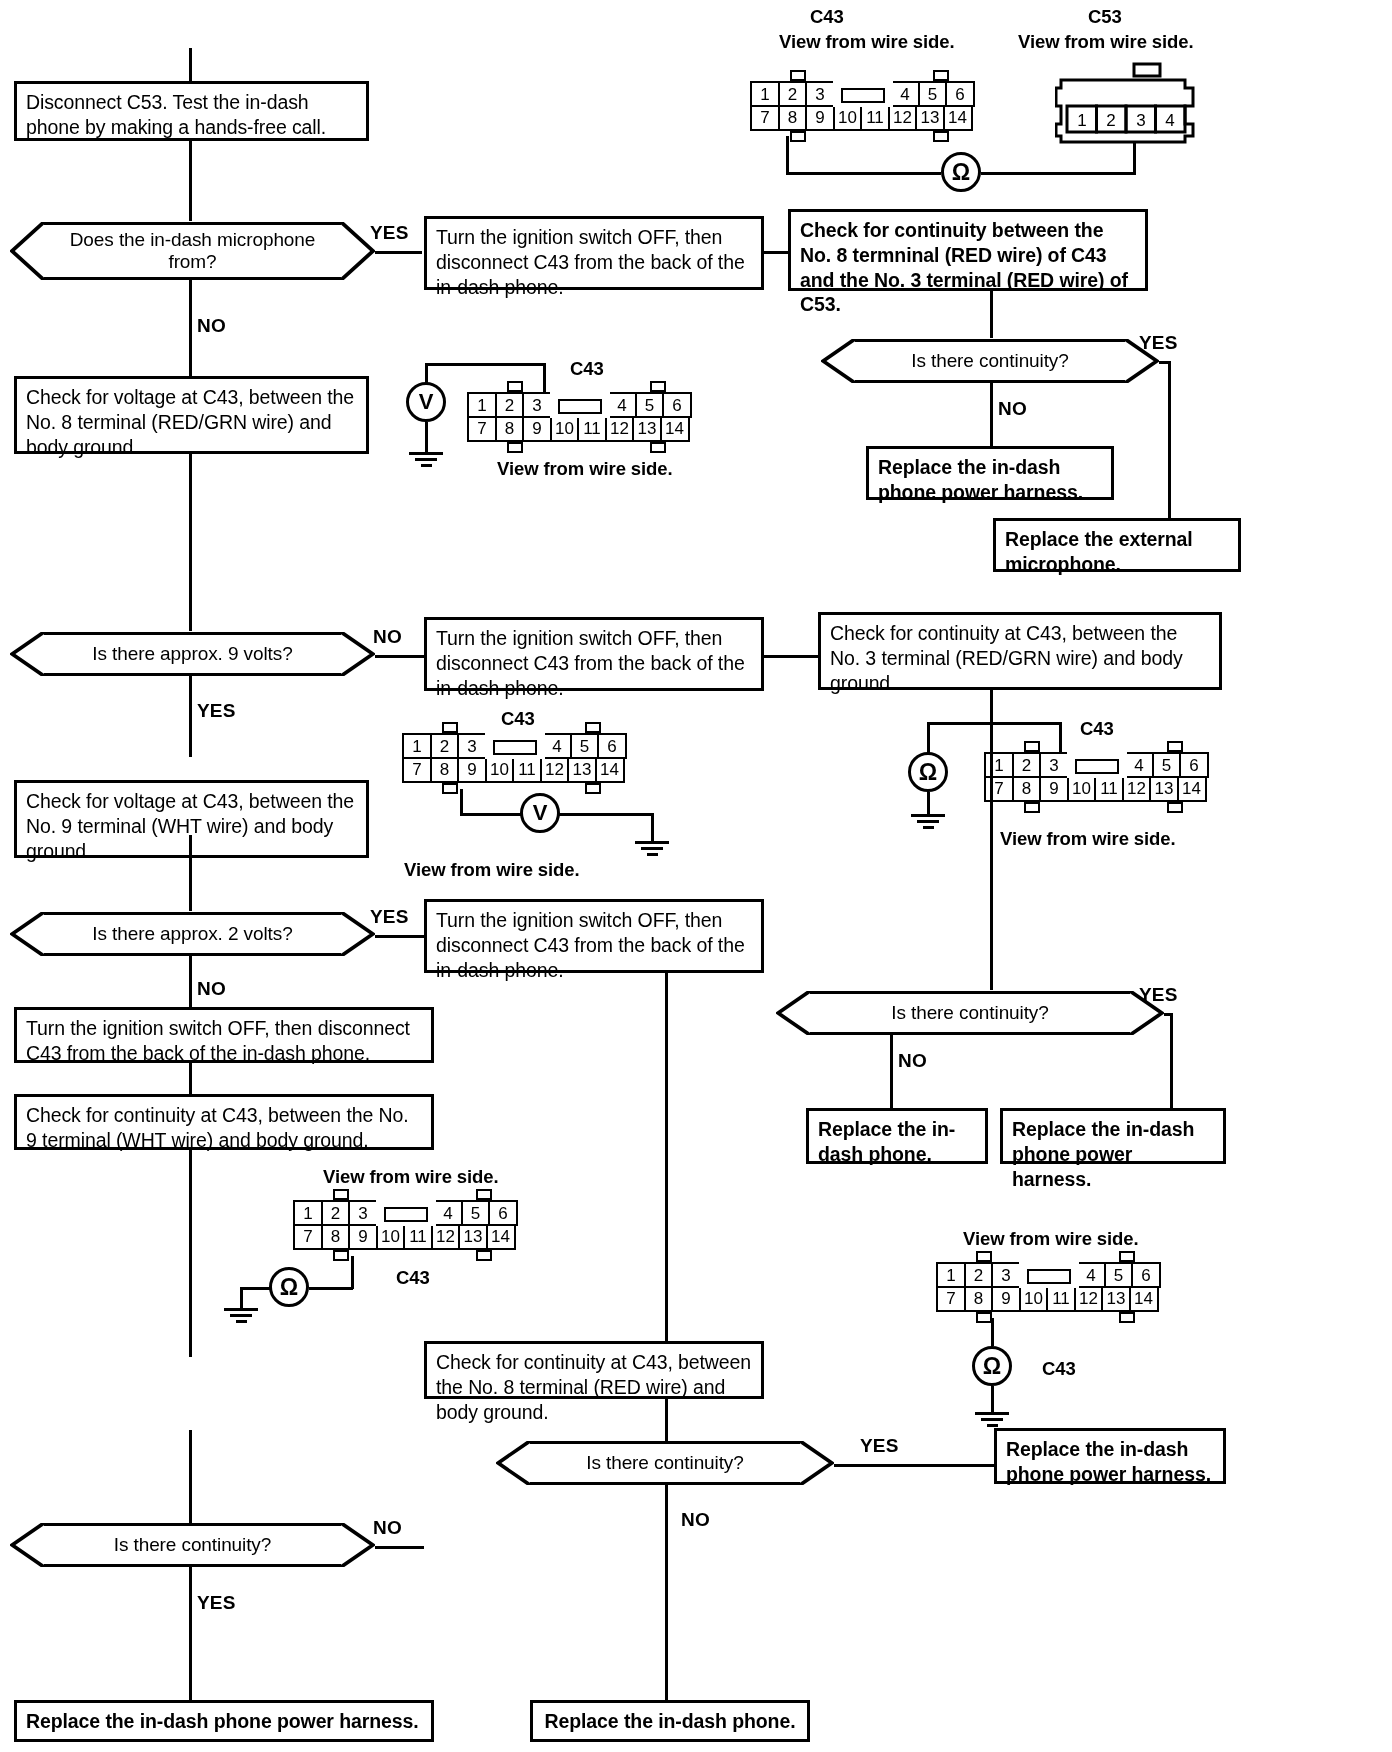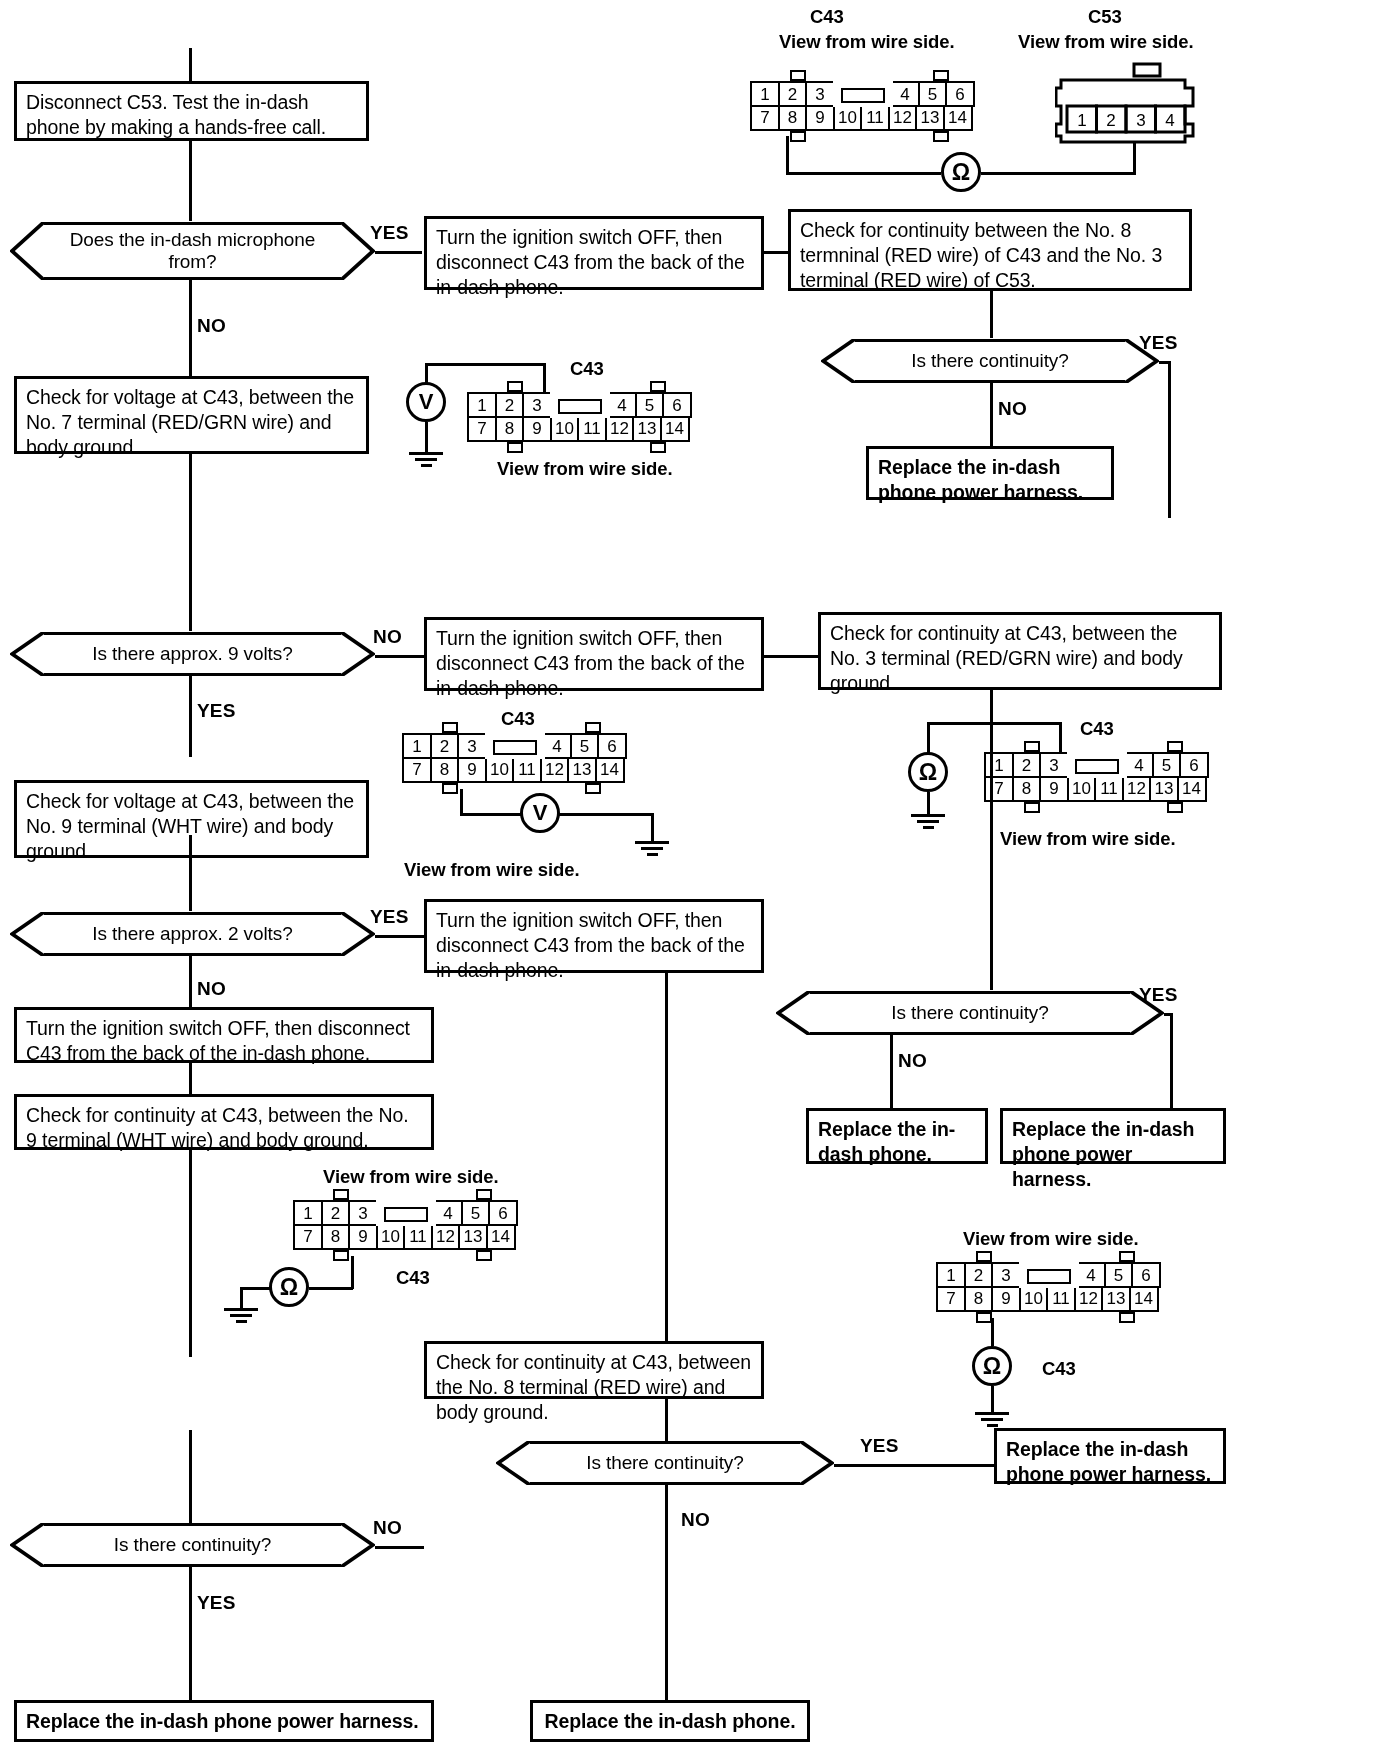--- a/index.html
+++ b/index.html
@@ -236,21 +236,21 @@
       </div>
     <span style="text-align:center;">Does the in-dash microphone from?</span>
   </div>
 
   <div class="lbl" style="left:370px;top:222px;">YES</div>
   <div class="hline" style="left:375px;top:251px;width:47px;"></div>
 
   <div class="lbl" style="left:197px;top:315px;">NO</div>
   <div class="vline" style="left:189px;top:280px;height:96px;"></div>
 
-  <div class="box" style="left:14px;top:376px;width:355px;height:78px;">Check for voltage at C43, between the No. 7 terminal (RED/GRN wire) and body ground.</div>
+  <div class="box" style="left:14px;top:376px;width:355px;height:78px;">Check for voltage at C43, between the No. 8 terminal (RED/GRN wire) and body ground.</div>
 
   <div class="meter" style="left:406px;top:382px;">V</div>
   <div class="vline" style="left:425px;top:363px;height:22px;"></div>
   <div class="hline" style="left:425px;top:363px;width:120px;"></div>
   <div class="vline" style="left:543px;top:363px;height:29px;"></div>
   <div class="vline" style="left:425px;top:422px;height:30px;"></div>
   <div class="gnd" style="left:409px;top:452px;">
     <i class="g1"></i>
       <i class="g2"></i>
       <i class="g3"></i>
@@ -473,21 +473,21 @@
 
   <div class="lbl" style="left:860px;top:1435px;">YES</div>
   <div class="hline" style="left:834px;top:1464px;width:160px;"></div>
 
   <div class="lbl" style="left:681px;top:1509px;">NO</div>
   <div class="vline" style="left:665px;top:1485px;height:215px;"></div>
 
   <div class="box bold" style="left:530px;top:1700px;width:280px;height:42px;display:flex;align-items:center;justify-content:center;">Replace the in-dash phone.</div>
 
   <div class="hline" style="left:764px;top:251px;width:24px;"></div>
-  <div class="box" style="left:788px;top:209px;width:404px;height:82px;">Check for continuity between the No. 8 termninal (RED wire) of C43 and the No. 3 terminal (RED wire) of C53.</div>
+  <div class="box" style="left:788px;top:209px;width:360px;height:82px;font-weight:bold;">Check for continuity between the No. 8 termninal (RED wire) of C43 and the No. 3 terminal (RED wire) of C53.</div>
 
   <div class="vline" style="left:990px;top:291px;height:47px;"></div>
 
   <div class="hex" style="left:855px;top:339px;width:270px;height:44px;">
     <div class="hx-l">
         <svg viewBox="0 0 34 50" preserveAspectRatio="none">
           <path d="M34,0 L2,25 L34,50" fill="none" stroke="#000" stroke-width="4"></path>
         </svg>
       </div>
     <div class="hx-r">
@@ -500,20 +500,21 @@
 
   <div class="lbl" style="left:1139px;top:332px;">YES</div>
   <div class="hline" style="left:1159px;top:361px;width:12px;"></div>
   <div class="vline" style="left:1168px;top:361px;height:157px;"></div>
 
   <div class="lbl" style="left:998px;top:398px;">NO</div>
   <div class="vline" style="left:990px;top:383px;height:63px;"></div>
 
   <div class="box bold" style="left:866px;top:446px;width:248px;height:54px;">Replace the in-dash phone power harness.</div>
 
+  <div class="box bold" style="left:993px;top:518px;width:248px;height:54px;">Replace the external microphone.</div>
 
   <div class="box" style="left:818px;top:612px;width:404px;height:78px;">Check for continuity at C43, between the No. 3 terminal (RED/GRN wire) and body ground.</div>
   <div class="hline" style="left:764px;top:655px;width:56px;"></div>
 
   <div class="meter ohm" style="left:908px;top:752px;">Ω</div>
   <div class="vline" style="left:927px;top:722px;height:32px;"></div>
   <div class="hline" style="left:927px;top:722px;width:134px;"></div>
   <div class="vline" style="left:1059px;top:722px;height:30px;"></div>
   <div class="vline" style="left:927px;top:792px;height:22px;"></div>
   <div class="gnd" style="left:911px;top:814px;">

